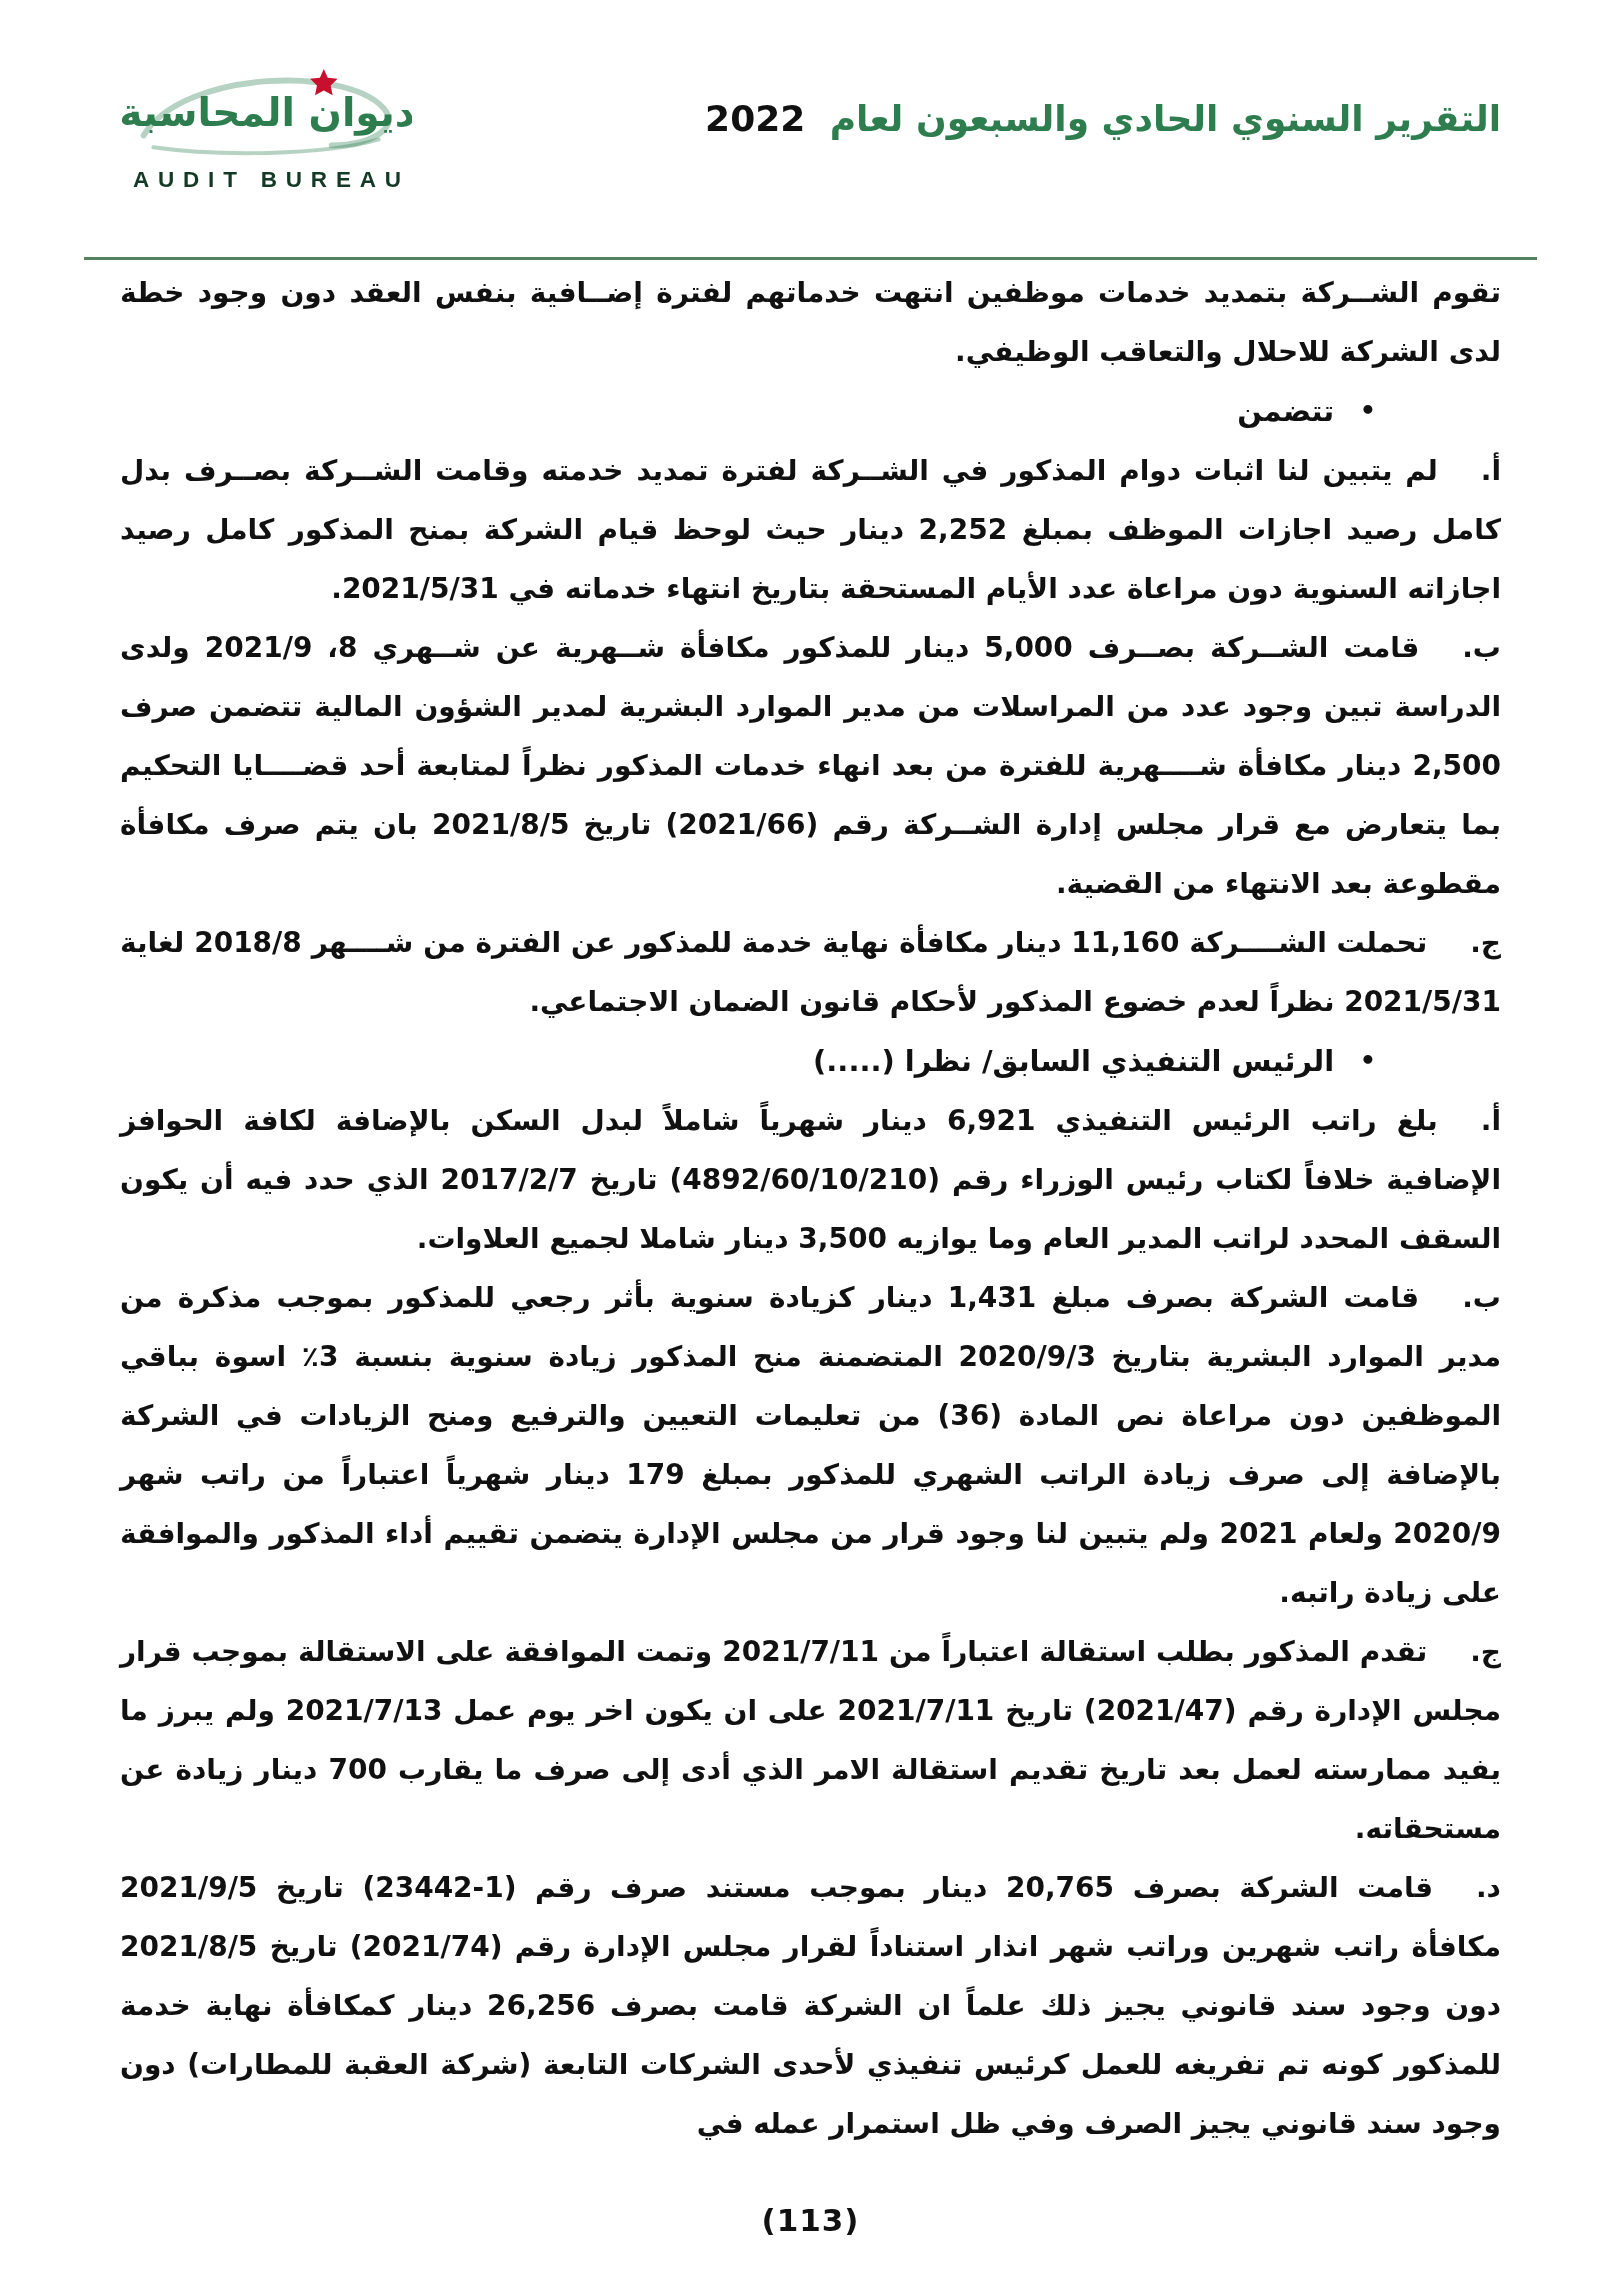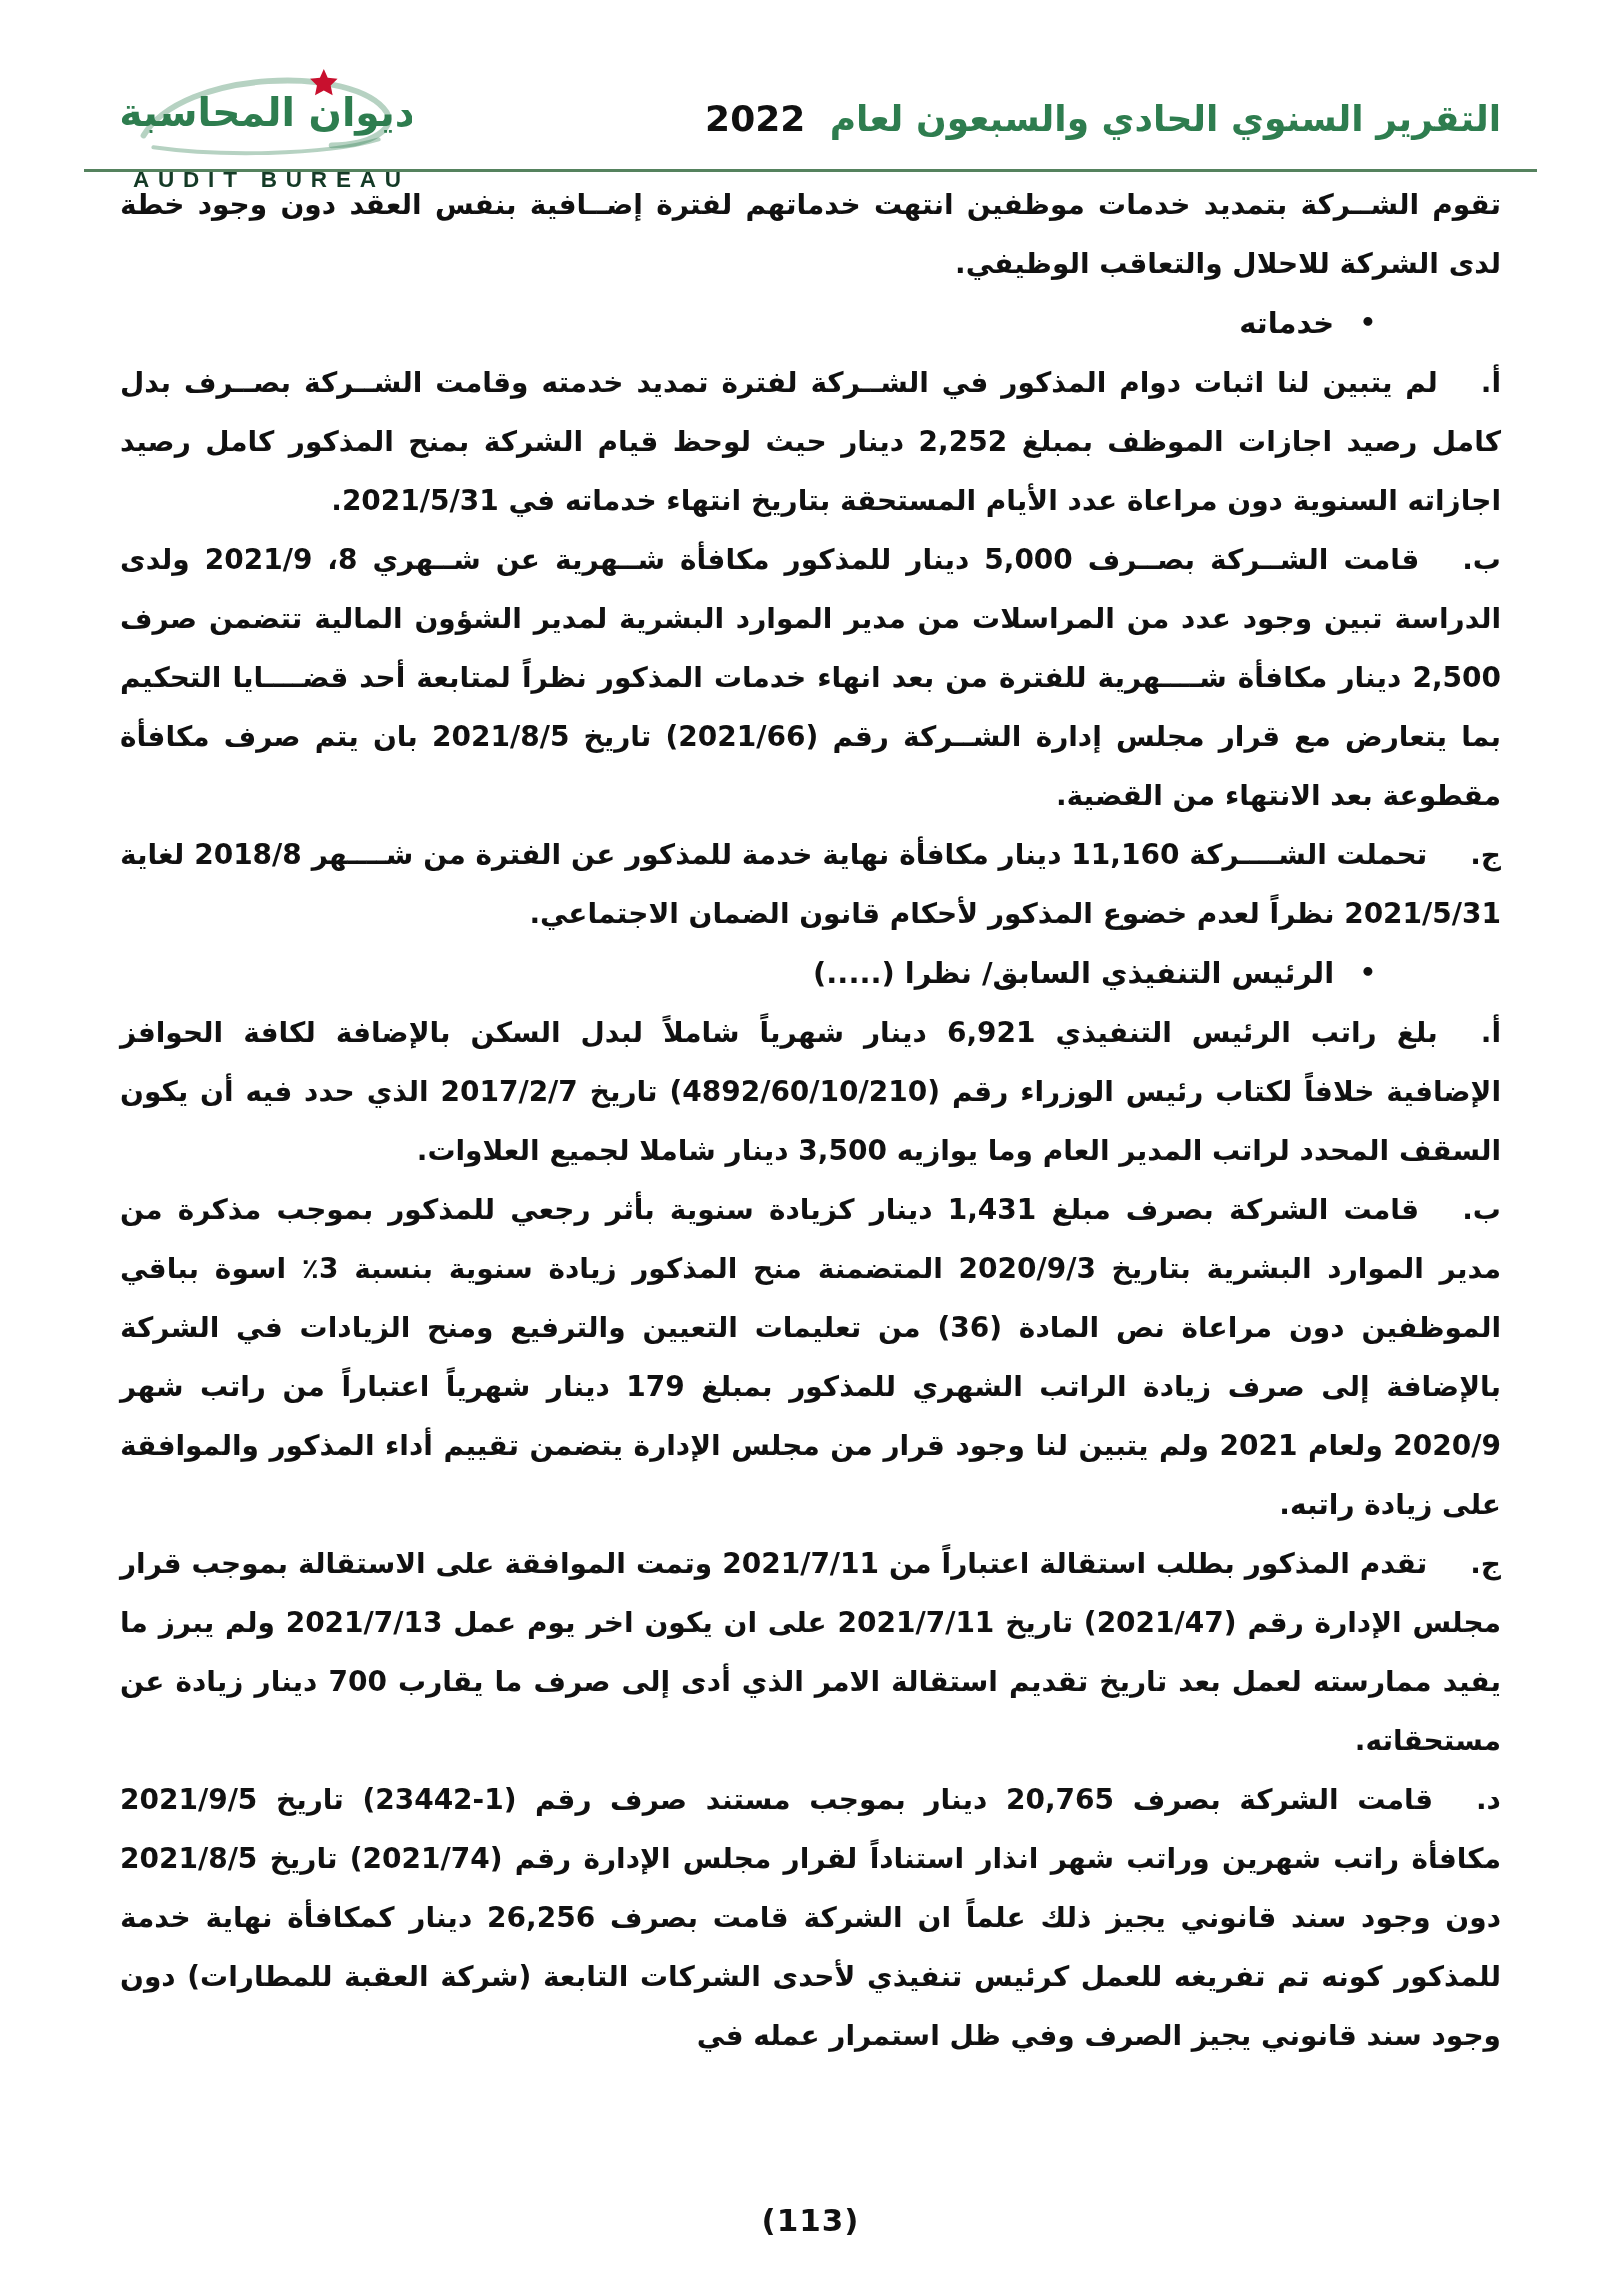--- a/index.html
+++ b/index.html
@@ -10,21 +10,21 @@
     height: 2293px;
     margin: 0 auto;
     background: #ffffff;
     direction: rtl;
     color: #111111;
     font-family: "DejaVu Sans", sans-serif;
     overflow: hidden;
   }
 
   
-  .header { position: relative; height: 172px; }
+  .header { position: relative; height: 260px; }
   .logo {
     position: absolute;
     left: 120px;
     top: 61px;
     width: 294px;
     text-align: center;
     direction: ltr;
   }
   .logo svg { display: block; margin: 0 auto; }
   .logo-en {
@@ -118,21 +118,21 @@
 
     <div class="header-rule"></div>
   </header>
 
   <main class="content">
 
     <p class="intro">تقوم الشــركة بتمديد خدمات موظفين انتهت خدماتهم لفترة إضــافية بنفس العقد دون وجود خطة لدى الشركة للاحلال والتعاقب الوظيفي.</p>
 
     <section>
       <div class="section-heading">
-        <span class="bullet">•</span><span class="heading-text">خدماته</span>
+        <span class="bullet">•</span><span class="heading-text">تتضمن</span>
       </div>
 
       <p class="item-para"><span class="marker">أ.</span><span class="item-text">لم يتبين لنا اثبات دوام المذكور في الشــركة لفترة تمديد خدمته وقامت الشــركة بصــرف بدل كامل رصيد اجازات الموظف بمبلغ 2,252 دينار حيث لوحظ قيام الشركة بمنح المذكور كامل رصيد اجازاته السنوية دون مراعاة عدد الأيام المستحقة بتاريخ انتهاء خدماته في 2021/5/31.</span></p>
 
       <p class="item-para"><span class="marker">ب.</span><span class="item-text">قامت الشــركة بصــرف 5,000 دينار للمذكور مكافأة شــهرية عن شــهري 8، 2021/9 ولدى الدراسة تبين وجود عدد من المراسلات من مدير الموارد البشرية لمدير الشؤون المالية تتضمن صرف 2,500 دينار مكافأة شــــهرية للفترة من بعد انهاء خدمات المذكور نظراً لمتابعة أحد قضــــايا التحكيم بما يتعارض مع قرار مجلس إدارة الشــركة رقم (2021/66) تاريخ 2021/8/5 بان يتم صرف مكافأة مقطوعة بعد الانتهاء من القضية.</span></p>
 
       <p class="item-para"><span class="marker">ج.</span><span class="item-text">تحملت الشــــركة 11,160 دينار مكافأة نهاية خدمة للمذكور عن الفترة من شــــهر 2018/8 لغاية 2021/5/31 نظراً لعدم خضوع المذكور لأحكام قانون الضمان الاجتماعي.</span></p>
     </section>
 
     <section>

